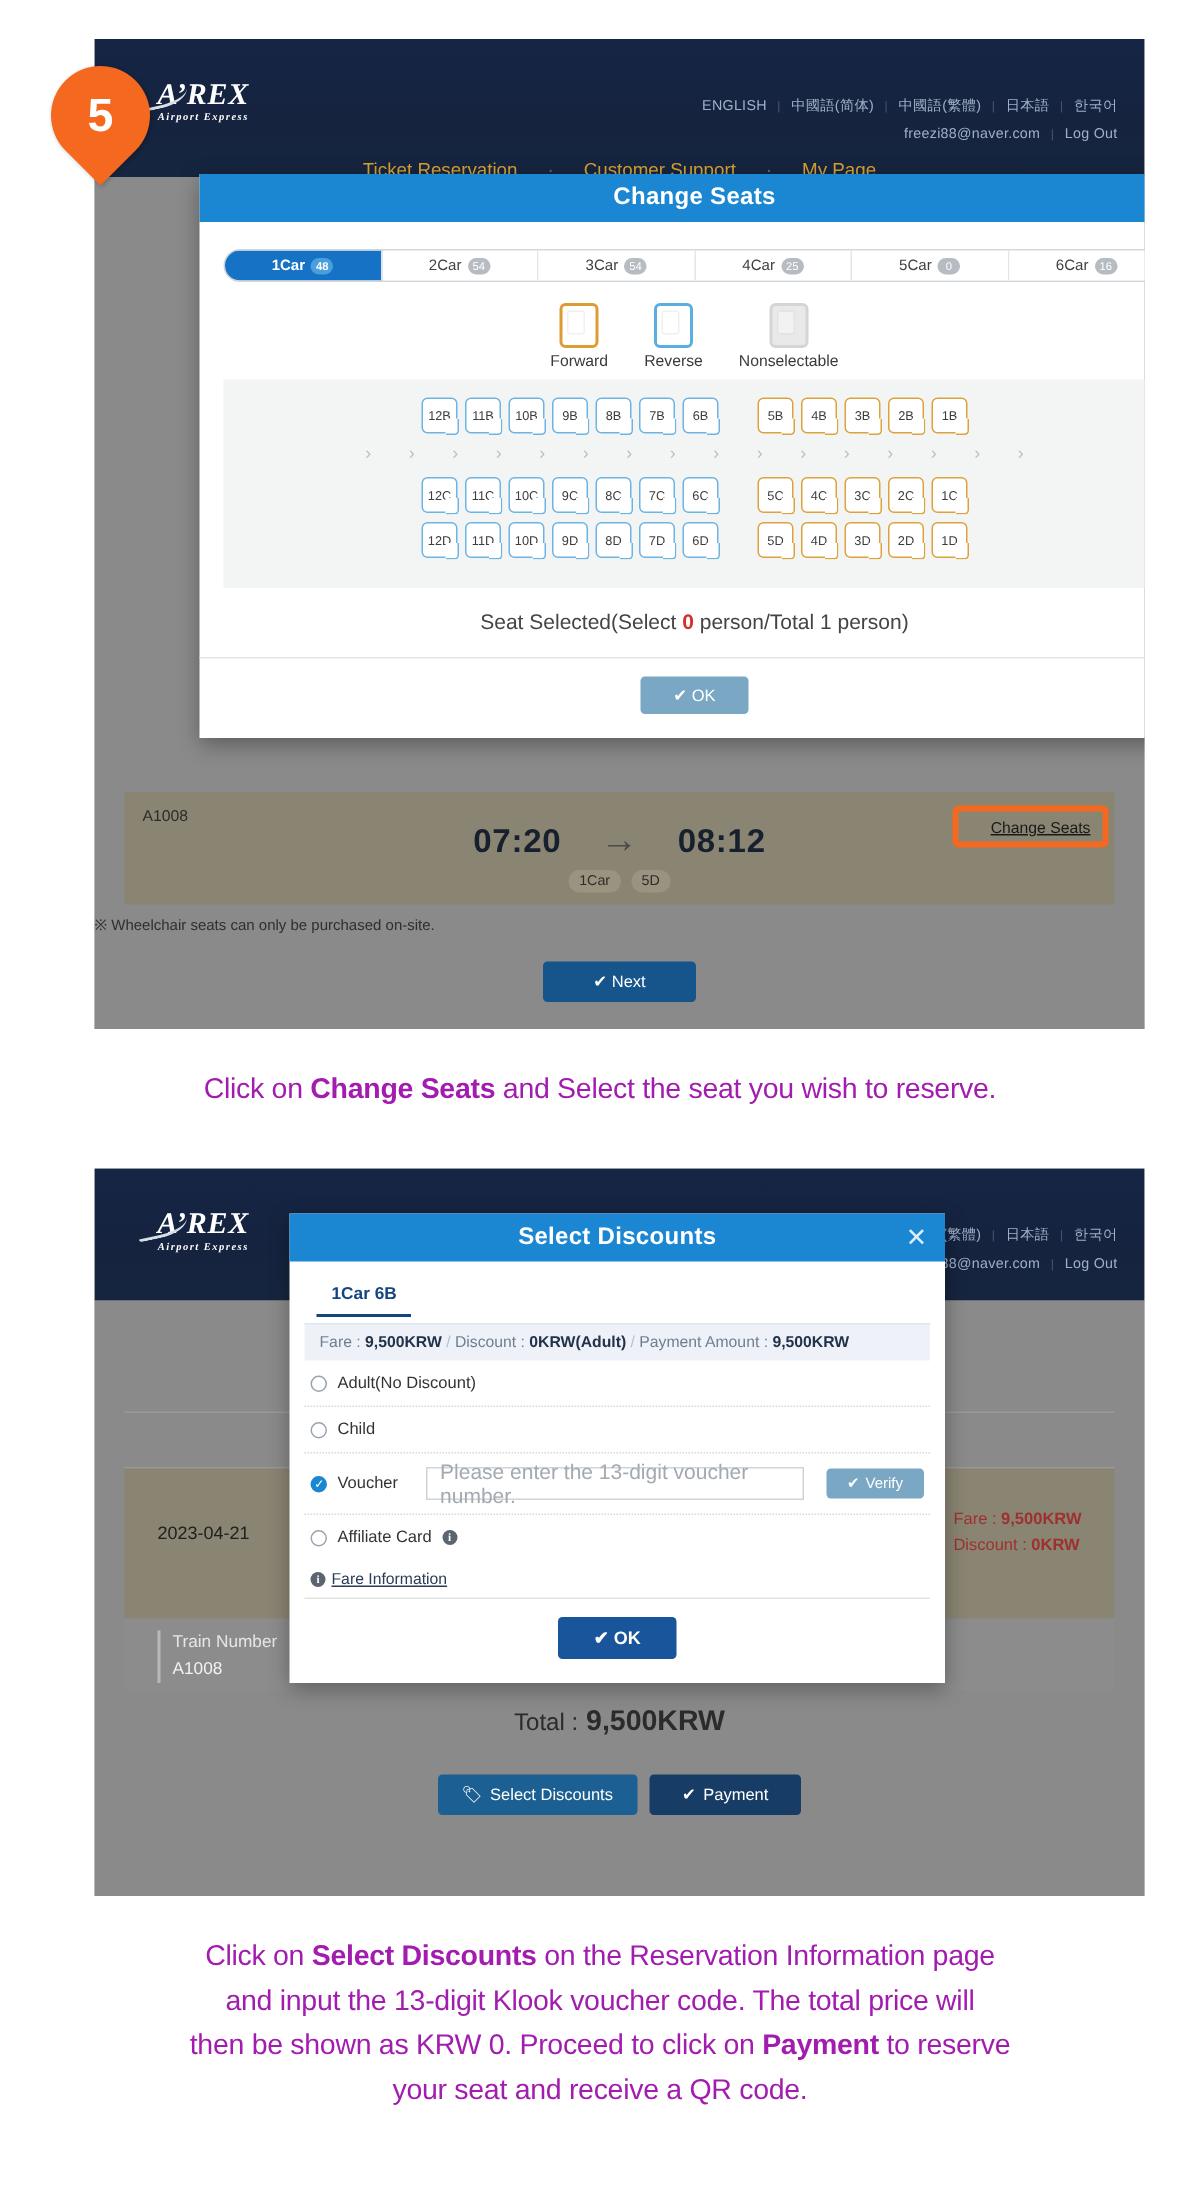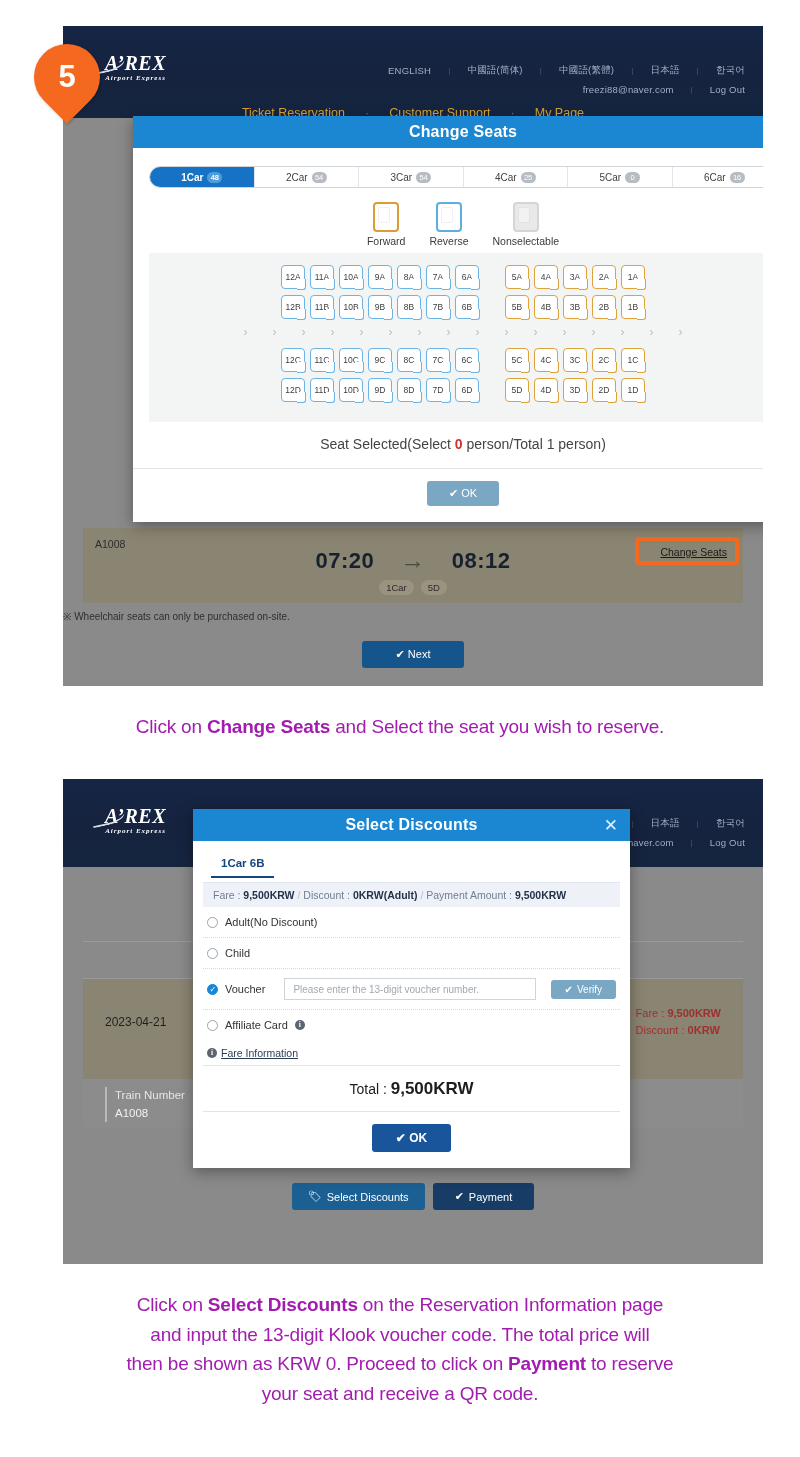--- a/index.html
+++ b/index.html
@@ -68,21 +68,21 @@
     position: absolute; left: -14px; top: 4px;
     width: 34px; height: 16px;
     border-bottom: 2px solid #d8dee8;
     border-radius: 0 0 60% 10%;
     transform: rotate(-12deg);
   }
   .lang-row, .account-row {
     position: absolute; right: 18px;
     color: #9fb0c6; font-size: 9.5px;
     letter-spacing: .2px;
-    display: flex; align-items: center; gap: 17px;
+    display: flex; align-items: center; gap: 7px;
   }
   .lang-row { top: 38px; }
   .account-row { top: 58px; }
   .lang-row .sep, .account-row .sep { color: #44597a; font-size: 8px; }
   .nav-row {
     position: absolute; left: 0; right: 0; top: 80px;
     display: flex; justify-content: center; gap: 20px;
     color: #d9a233; font-size: 12.5px;
   }
   .nav-row .sep { color: #6d6f76; }
@@ -361,21 +361,21 @@
   .radio.on::after {
     content: "\2713";
     position: absolute; left: 1.5px; top: -1px;
     color: #fff; font-size: 8px; line-height: 12px;
   }
   .voucher-input {
     flex: 1;
     border: 1px solid #cfd4d9;
     background: #fff;
     height: 22px;
-    font-size: 10px; color: #a3a9b0;
+    font-size: 14px; color: #a3a9b0;
     display: flex; align-items: center;
     padding: 0 8px;
     margin-left: 12px;
   }
   .btn-verify {
     background: #79a7c4; color: #fff; font-size: 10px;
     padding: 4px 14px; border-radius: 3px;
     margin-left: 8px;
     display: flex; align-items: center; gap: 4px;
   }
@@ -516,35 +516,20 @@
           <div class="legend-ico ico-reverse"></div>
           <div>Reverse</div>
         </div>
         <div class="legend-item">
           <div class="legend-ico ico-nonsel"></div>
           <div>Nonselectable</div>
         </div>
       </div>
 
       <div class="seatmap" id="seatmap">
-          <div class="seat-row">
-            <div class="seat rev">12A</div>
-            <div class="seat rev">11A</div>
-            <div class="seat rev">10A</div>
-            <div class="seat rev">9A</div>
-            <div class="seat rev">8A</div>
-            <div class="seat rev">7A</div>
-            <div class="seat rev">6A</div>
-            <div class="aisle-gap"></div>
-            <div class="seat fwd">5A</div>
-            <div class="seat fwd">4A</div>
-            <div class="seat fwd">3A</div>
-            <div class="seat fwd">2A</div>
-            <div class="seat fwd">1A</div>
-          </div>
           <div class="seat-row">
             <div class="seat rev">12B</div>
             <div class="seat rev">11B</div>
             <div class="seat rev">10B</div>
             <div class="seat rev">9B</div>
             <div class="seat rev">8B</div>
             <div class="seat rev">7B</div>
             <div class="seat rev">6B</div>
             <div class="aisle-gap"></div>
             <div class="seat fwd">5B</div>
@@ -740,23 +725,20 @@
         <span class="radio"></span>
         <span>Affiliate Card</span>
         <span class="info-ico">i</span>
       </div>
 
       <div class="fare-info-row">
         <span class="info-ico">i</span>
         <span class="txt">Fare Information</span>
       </div>
 
-      <div class="disc-total">
-        <span>Total : </span><b>9,500KRW</b>
-      </div>
 
       <div class="disc-foot">
         <span class="btn-ok-dark">
           <span>✔</span>
           <span>OK</span>
         </span>
       </div>
     </div>
   </div>
 

